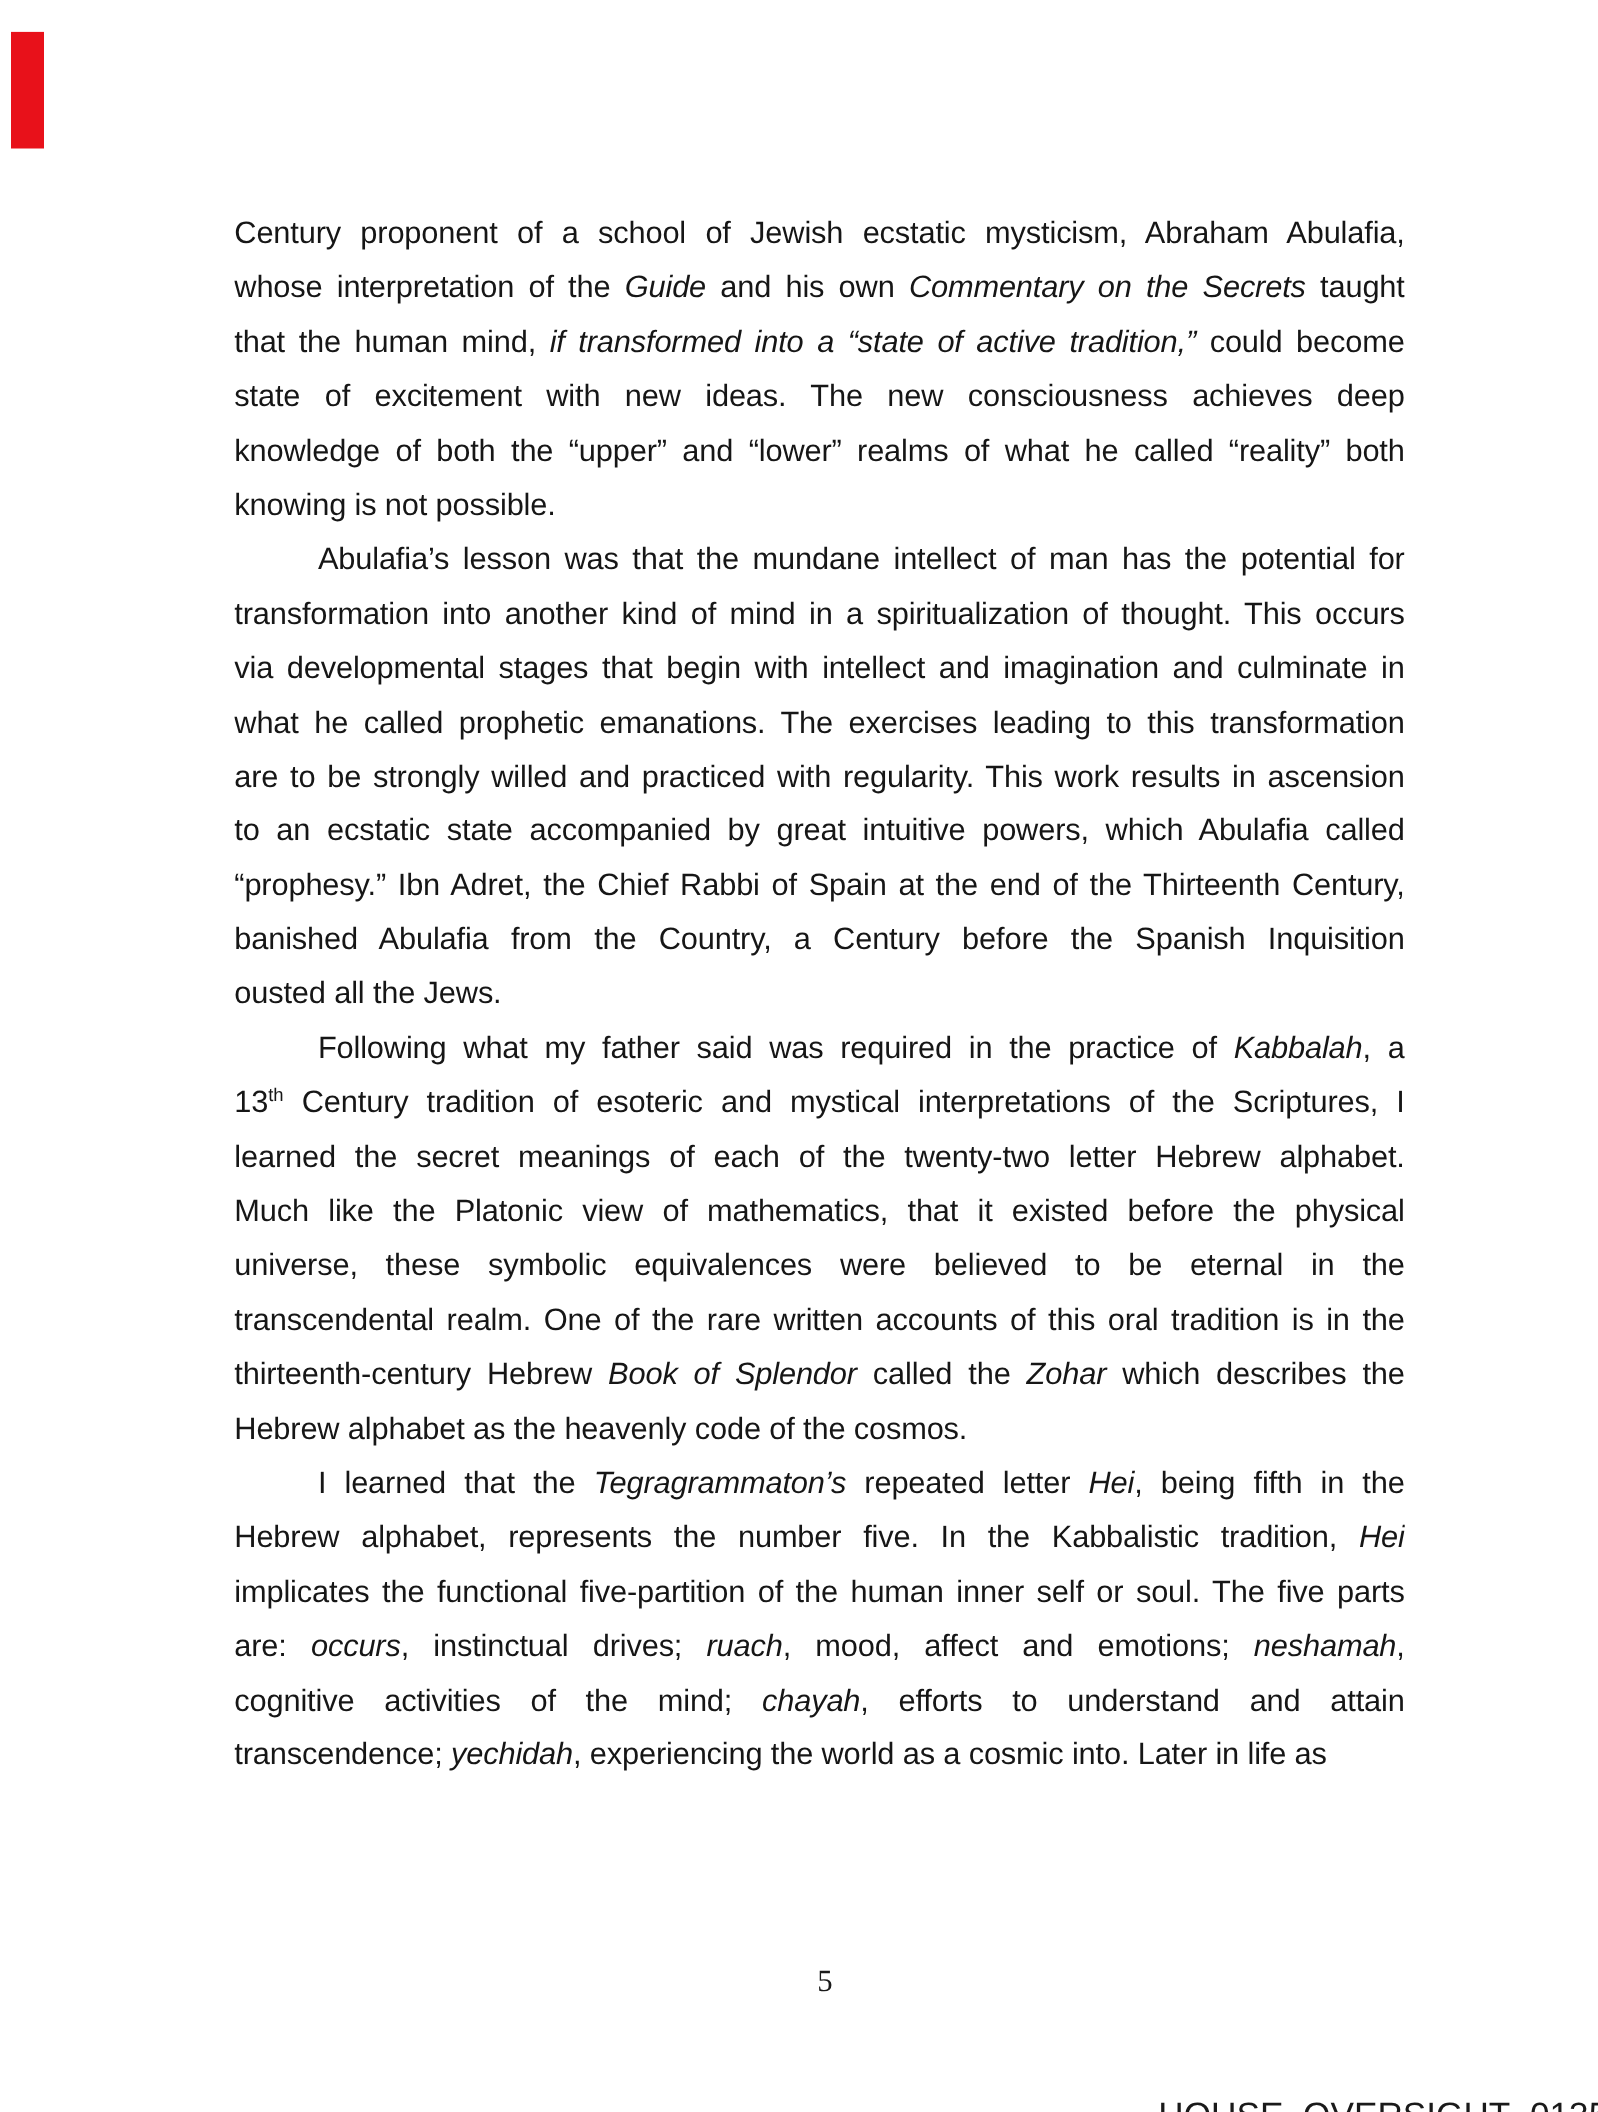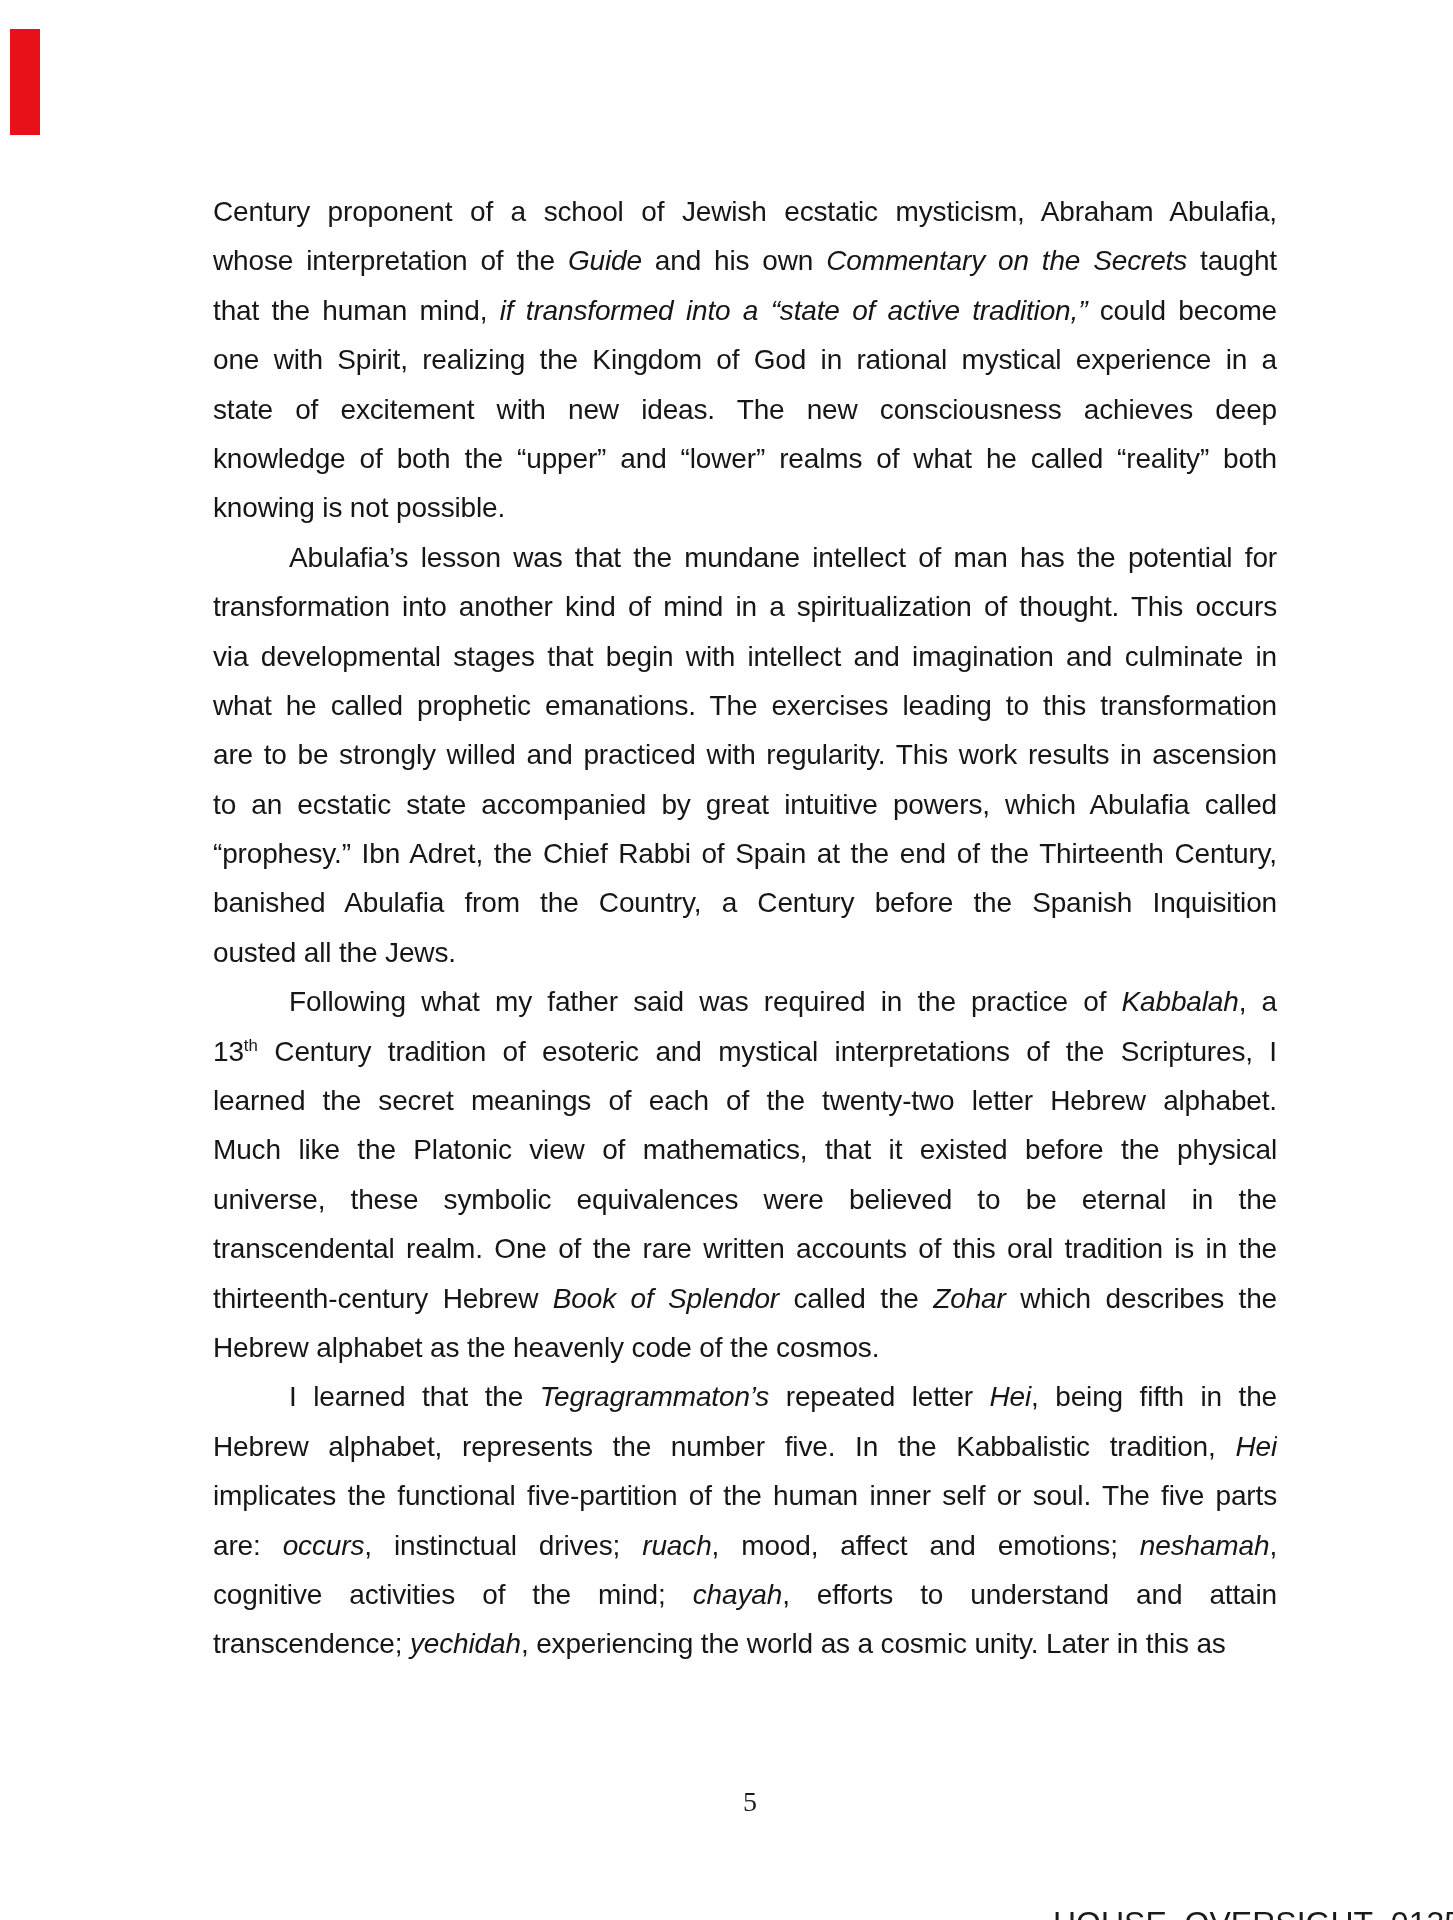--- a/index.html
+++ b/index.html
@@ -68,21 +68,20 @@
 </style>
 </head>
 <body>
 
 <div class="page" style="background: rgb(255, 255, 255); margin-top: 24px;">
   <div class="red-tab" style="background: rgb(232, 17, 26);"></div>
   <div class="body-text">
       <div class="line"><span>Century proponent of a school of Jewish ecstatic mysticism, Abraham Abulafia,</span></div>
       <div class="line"><span>whose interpretation of the </span><span class="it">Guide</span><span> and his own </span><span class="it">Commentary on the Secrets</span><span> taught</span></div>
       <div class="line"><span>that the human mind, </span><span class="it">if transformed into a “state of active tradition,”</span><span> could become</span></div>
-      <div class="line"><span>one with Spirit, realizing the Kingdom of God in rational mystical experience in a</span></div>
       <div class="line"><span>state of excitement with new ideas. The new consciousness achieves deep</span></div>
       <div class="line"><span>knowledge of both the “upper” and “lower” realms of what he called “reality” both</span></div>
       <div class="line para-end"><span>knowing is not possible.</span></div>
       <div class="line indent"><span>Abulafia’s lesson was that the mundane intellect of man has the potential for</span></div>
       <div class="line"><span>transformation into another kind of mind in a spiritualization of thought. This occurs</span></div>
       <div class="line"><span>via developmental stages that begin with intellect and imagination and culminate in</span></div>
       <div class="line"><span>what he called prophetic emanations. The exercises leading to this transformation</span></div>
       <div class="line"><span>are to be strongly willed and practiced with regularity. This work results in ascension</span></div>
       <div class="line"><span>to an ecstatic state accompanied by great intuitive powers, which Abulafia called</span></div>
       <div class="line"><span>“prophesy.” Ibn Adret, the Chief Rabbi of Spain at the end of the Thirteenth Century,</span></div>
@@ -94,17 +93,17 @@
       <div class="line"><span>Much like the Platonic view of mathematics, that it existed before the physical</span></div>
       <div class="line"><span>universe, these symbolic equivalences were believed to be eternal in the</span></div>
       <div class="line"><span>transcendental realm. One of the rare written accounts of this oral tradition is in the</span></div>
       <div class="line"><span>thirteenth-century Hebrew </span><span class="it">Book of Splendor</span><span> called the </span><span class="it">Zohar</span><span> which describes the</span></div>
       <div class="line para-end"><span>Hebrew alphabet as the heavenly code of the cosmos.</span></div>
       <div class="line indent"><span>I learned that the </span><span class="it">Tegragrammaton’s</span><span> repeated letter </span><span class="it">Hei</span><span>, being fifth in the</span></div>
       <div class="line"><span>Hebrew alphabet, represents the number five. In the Kabbalistic tradition, </span><span class="it">Hei</span></div>
       <div class="line"><span>implicates the functional five-partition of the human inner self or soul. The five parts</span></div>
       <div class="line"><span>are: </span><span class="it">occurs</span><span>, instinctual drives; </span><span class="it">ruach</span><span>, mood, affect and emotions; </span><span class="it">neshamah</span><span>,</span></div>
       <div class="line"><span>cognitive activities of the mind; </span><span class="it">chayah</span><span>, efforts to understand and attain</span></div>
-      <div class="line para-end"><span>transcendence; </span><span class="it">yechidah</span><span>, experiencing the world as a cosmic unity. Later in this as</span></div>
+      <div class="line para-end"><span>transcendence; </span><span class="it">yechidah</span><span>, experiencing the world as a cosmic into. Later in life as</span></div>
     </div>
   <div class="page-number">5</div>
   <div class="bates">HOUSE_OVERSIGHT_013505</div>
 </div>
 
 </body></html>

